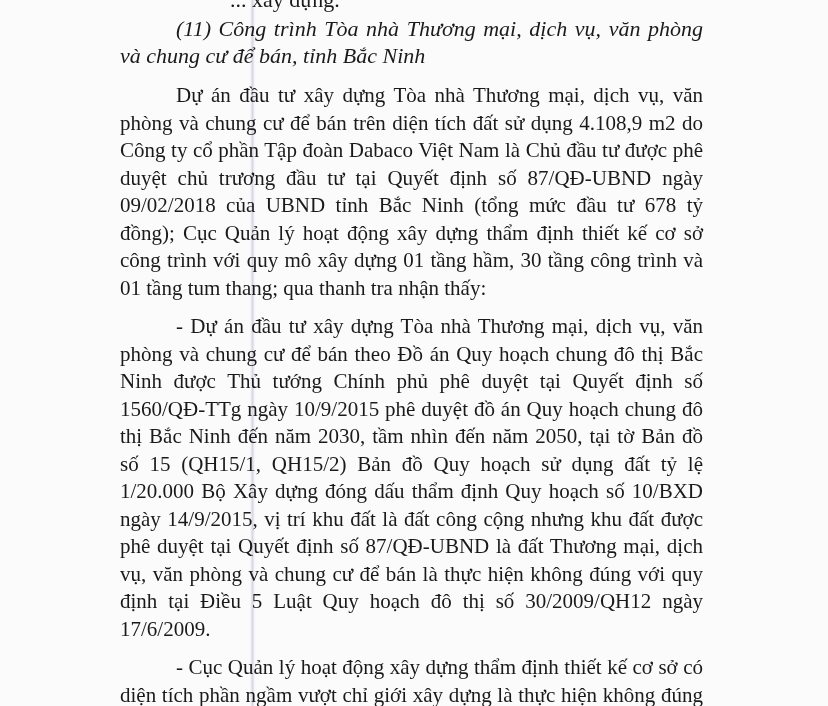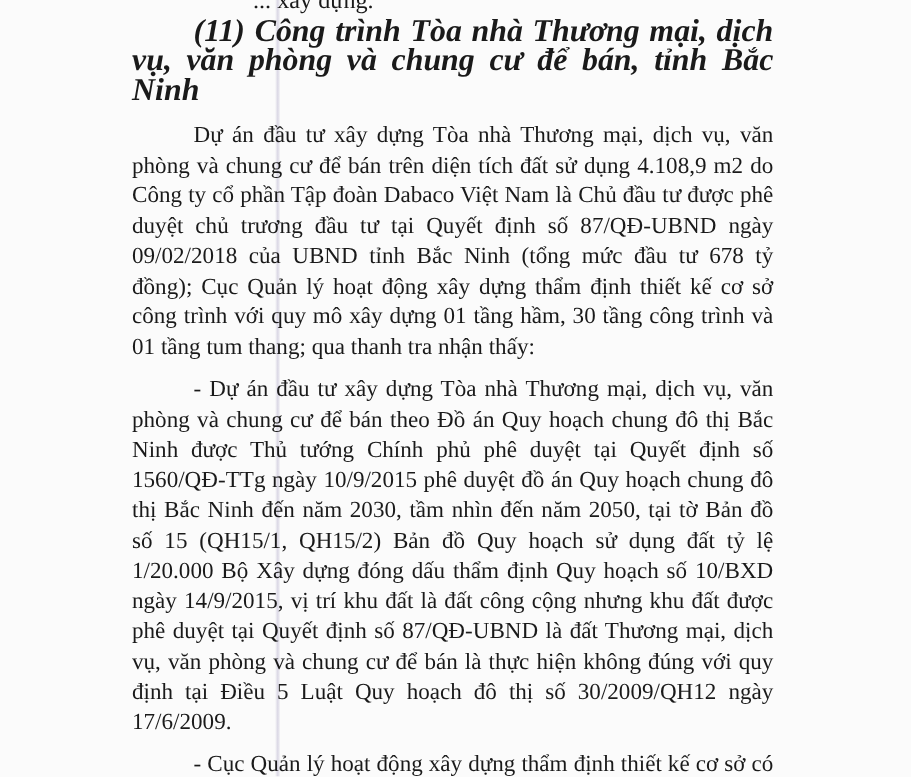--- a/index.html
+++ b/index.html
@@ -33,22 +33,22 @@
   .cutoff-line {
     font-size: 22px;
     line-height: 26px;
     text-align: left;
     padding-left: 110px;
     height: 26px;
     overflow: hidden;
   }
   .heading {
     font-style: italic;
-    font-weight: bold;
-    font-size: 29px;
+    font-weight: normal;
+    font-size: 22px;
     line-height: 27px;
     text-align: justify;
     margin: 2px 0 0 0;
     text-indent: 56px;
   }
   .para {
     font-size: 21px;
     line-height: 27.5px;
     text-align: justify;
     text-indent: 56px;

